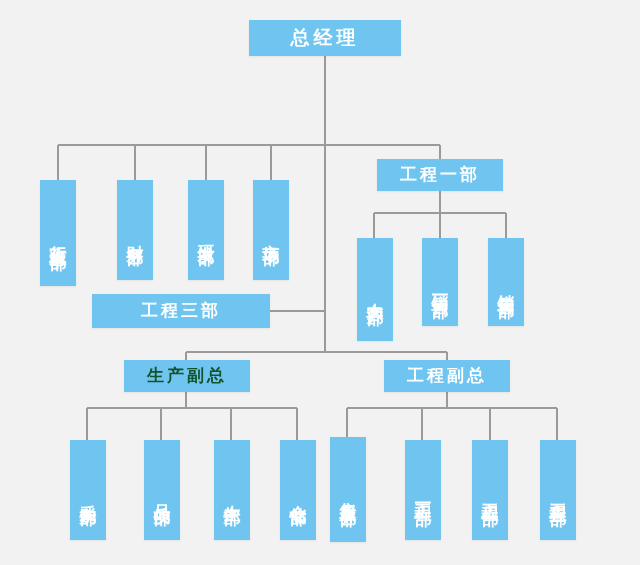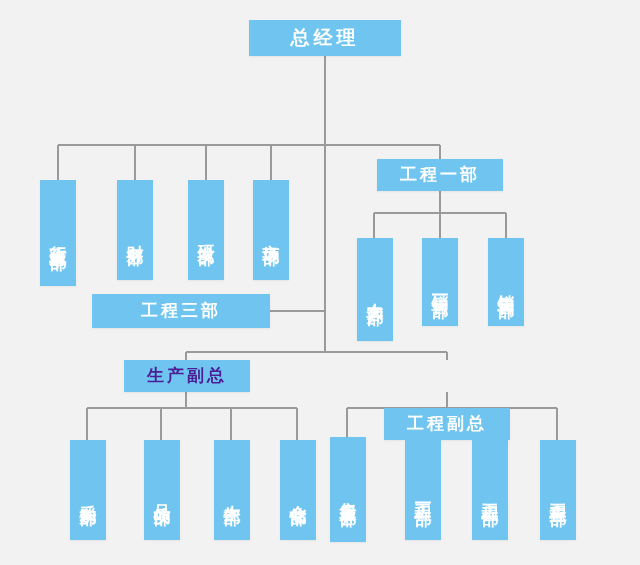--- a/index.html
+++ b/index.html
@@ -135,41 +135,41 @@
   </div>
 
   <div class="node vertical" style="left: 422px; top: 238px; width: 36px; height: 88px; background: rgb(111, 197, 239); color: rgb(255, 255, 255);">
     <span>销售一部</span>
   </div>
 
   <div class="node vertical" style="left: 488px; top: 238px; width: 36px; height: 88px; background: rgb(111, 197, 239); color: rgb(255, 255, 255);">
     <span>销售二部</span>
   </div>
 
-  <div class="node horizontal" style="left: 124px; top: 360px; width: 126px; height: 32px; background: rgb(111, 197, 239); color: #4c1d95;">
+  <div class="node horizontal" style="left: 124px; top: 360px; width: 126px; height: 32px; background: rgb(111, 197, 239); color: #14532d;">
     <span>生产副总</span>
   </div>
 
   <div class="node vertical" style="left: 70px; top: 440px; width: 36px; height: 100px; background: rgb(111, 197, 239); color: rgb(255, 255, 255);">
     <span>采购部</span>
   </div>
 
   <div class="node vertical" style="left: 144px; top: 440px; width: 36px; height: 100px; background: rgb(111, 197, 239); color: rgb(255, 255, 255);">
     <span>品质部</span>
   </div>
 
   <div class="node vertical" style="left: 214px; top: 440px; width: 36px; height: 100px; background: rgb(111, 197, 239); color: rgb(255, 255, 255);">
     <span>生产部</span>
   </div>
 
   <div class="node vertical" style="left: 280px; top: 440px; width: 36px; height: 100px; background: rgb(111, 197, 239); color: rgb(255, 255, 255);">
     <span>仓储部</span>
   </div>
 
-  <div class="node horizontal" style="left: 384px; top: 360px; width: 126px; height: 32px; background: rgb(111, 197, 239); color: rgb(255, 255, 255); margin-top: 48px;">
+  <div class="node horizontal" style="left: 384px; top: 360px; width: 126px; height: 32px; background: rgb(111, 197, 239); color: rgb(255, 255, 255);">
     <span>工程副总</span>
   </div>
 
   <div class="node vertical" style="left: 330px; top: 437px; width: 36px; height: 105px; background: rgb(111, 197, 239); color: rgb(255, 255, 255);">
     <span>售后服务部</span>
   </div>
 
   <div class="node vertical" style="left: 405px; top: 440px; width: 36px; height: 100px; background: rgb(111, 197, 239); color: rgb(255, 255, 255);">
     <span>工程一部</span>
   </div>

